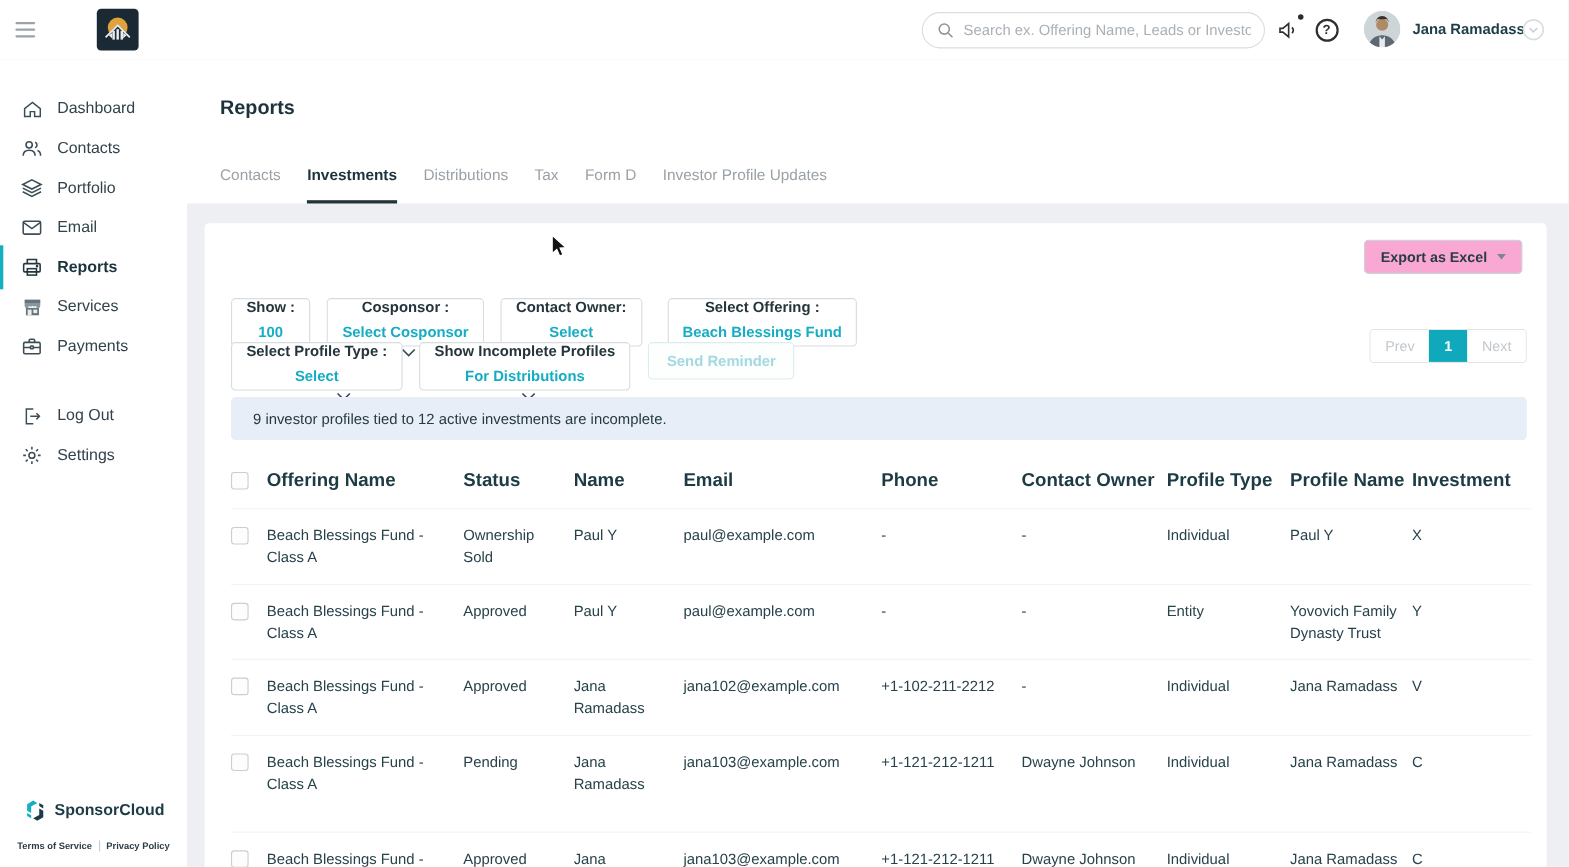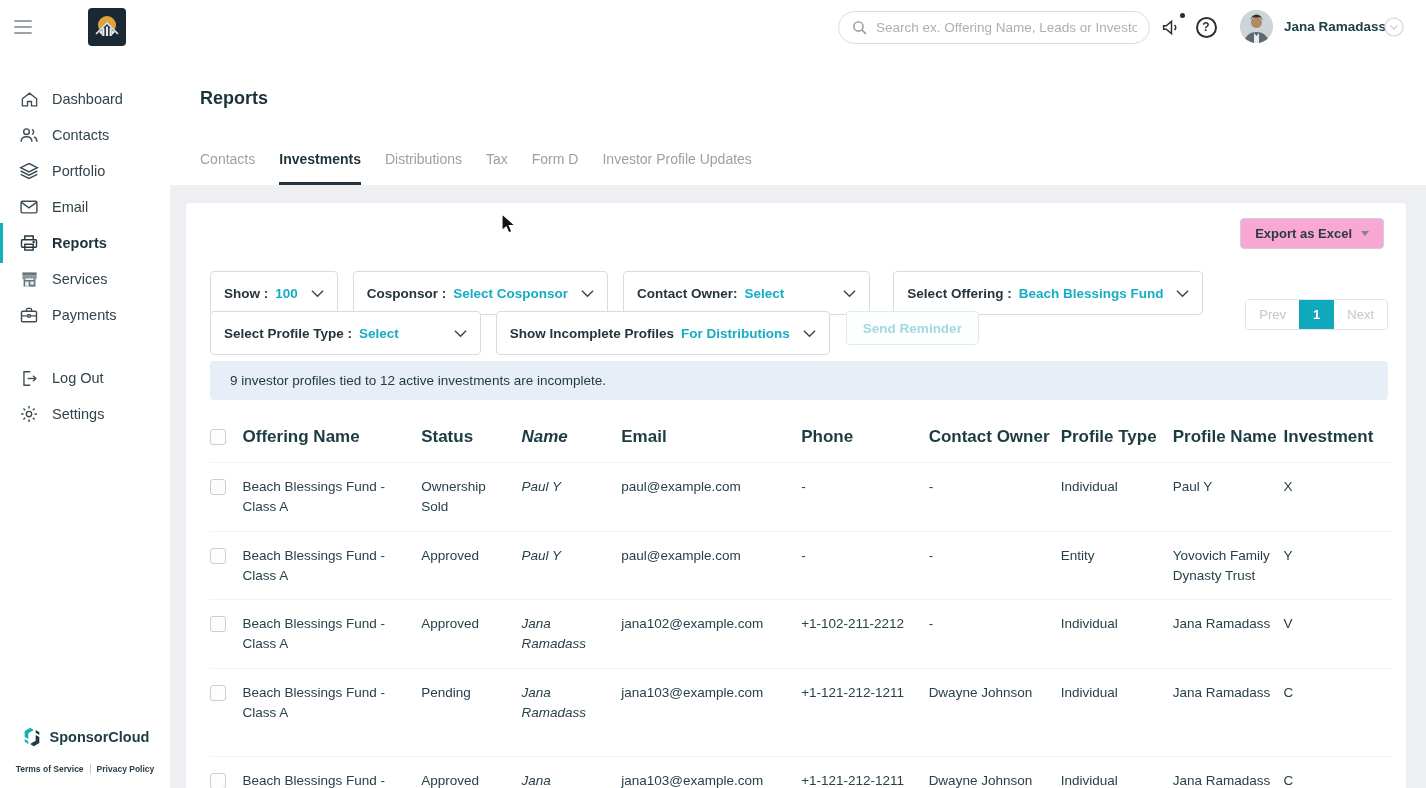--- a/index.html
+++ b/index.html
@@ -51,21 +51,21 @@
   .tab.active::after { content:""; position:absolute; left:0; right:0; bottom:0; height:3px; background:#22333b; }
 
   .card { position:absolute; left:16px; top:149px; right:20px; bottom:-10px; background:#fff; border-radius:4px; }
 
   .export-btn { position:absolute; top:15px; right:22px; height:31px; border:1px solid #ccd2d7; border-radius:4px; background:#f9a8d4; display:flex; align-items:center; gap:9px; padding:0 14px; font-size:13px; font-weight:600; color:#2a3b43; cursor:pointer; }
   .caret-down { width:0; height:0; border-left:4.5px solid transparent; border-right:4.5px solid transparent; border-top:5px solid #7a858c; }
 
   .filters-r1 { position:absolute; left:24px; top:68px; display:flex; gap:15px; }
   .filters-r1 .chip:nth-child(4) { margin-left:8px; }
   .filters-r2 { position:absolute; left:24px; top:108px; display:flex; gap:15px; }
-  .chip { height:44px; border:1px solid #d8dce0; border-radius:4px; background:#fff; display:flex; align-items:center; gap:7px; padding:0 13px; cursor:pointer; }
+  .chip { height:44px; border:1px solid #d8dce0; border-radius:4px; background:#fff; display:flex; align-items:center; gap:7px; padding:0 13px; cursor:pointer;flex-direction:column; }
   .chip .lbl { font-size:13.5px; font-weight:600; color:#26343c; }
   .chip .val { font-size:13.5px; font-weight:600; color:#15adc2; }
   .chip .chev { margin-left:6px; display:flex; }
   .send-reminder { height:34px; margin-left:1px; border:1px solid #d9edef; border-radius:4px; background:#fdfefe; padding:0 16px; font-size:13.5px; font-weight:600; color:#a3d9e0; font-family:inherit; cursor:default; }
 
   .pagination { position:absolute; top:96px; right:18px; display:flex; border:1px solid #e2e5e8; border-radius:4px; overflow:hidden; background:#fff; }
   .pg-btn { padding:7px 13px; font-size:13px; color:#c3c8cd; cursor:pointer; background:#fff; }
   .pg-btn.current { background:#10a9bc; color:#fff; font-weight:600; padding:7px 14px; }
 
   .banner { position:absolute; left:24px; right:18px; top:158px; height:39px; background:#e8eef8; border-radius:4px; display:flex; align-items:center; padding:0 20px; font-size:13.5px; color:#243a42; }
@@ -73,21 +73,21 @@
   
   .table-wrap { position:absolute; left:24px; top:212px; width:1182px; overflow:hidden; }
   .trow { display:flex; align-items:flex-start; }
   .thead { padding:12px 0 15px; font-weight:bold; font-size:17px; color:#1c3b43; }
   .tbody-row { padding:14px 0 13px; border-top:1px solid #f2f3f5; font-size:13.5px; color:#28424b; line-height:1.5; min-height:59px; }
   .tbody-row.tall { padding-bottom:33px; }
   .c-cb { width:36px; padding-top:2px; }
   .cb { width:16px; height:16px; border:1.5px solid #c9ced4; border-radius:3px; background:#fdfdfd; cursor:pointer; }
   .c-off { width:194px; padding-right:34px; }
   .c-status { width:110px; padding-right:10px; }
-  .c-name { width:107px; padding-right:32px;font-style:italic; }
+  .c-name { width:107px; padding-right:32px; }
   .c-email { width:198px; padding-right:10px; }
   .c-phone { width:140px; padding-right:10px; }
   .c-owner { width:145px; padding-right:10px; }
   .c-ptype { width:123px; padding-right:10px; }
   .c-pname { width:122px; padding-right:6px; }
   .c-clip { width:120px; white-space:nowrap; }
 
   
   .cursor { position:absolute; left:501px; top:213px; z-index:90; pointer-events:none; }
 

